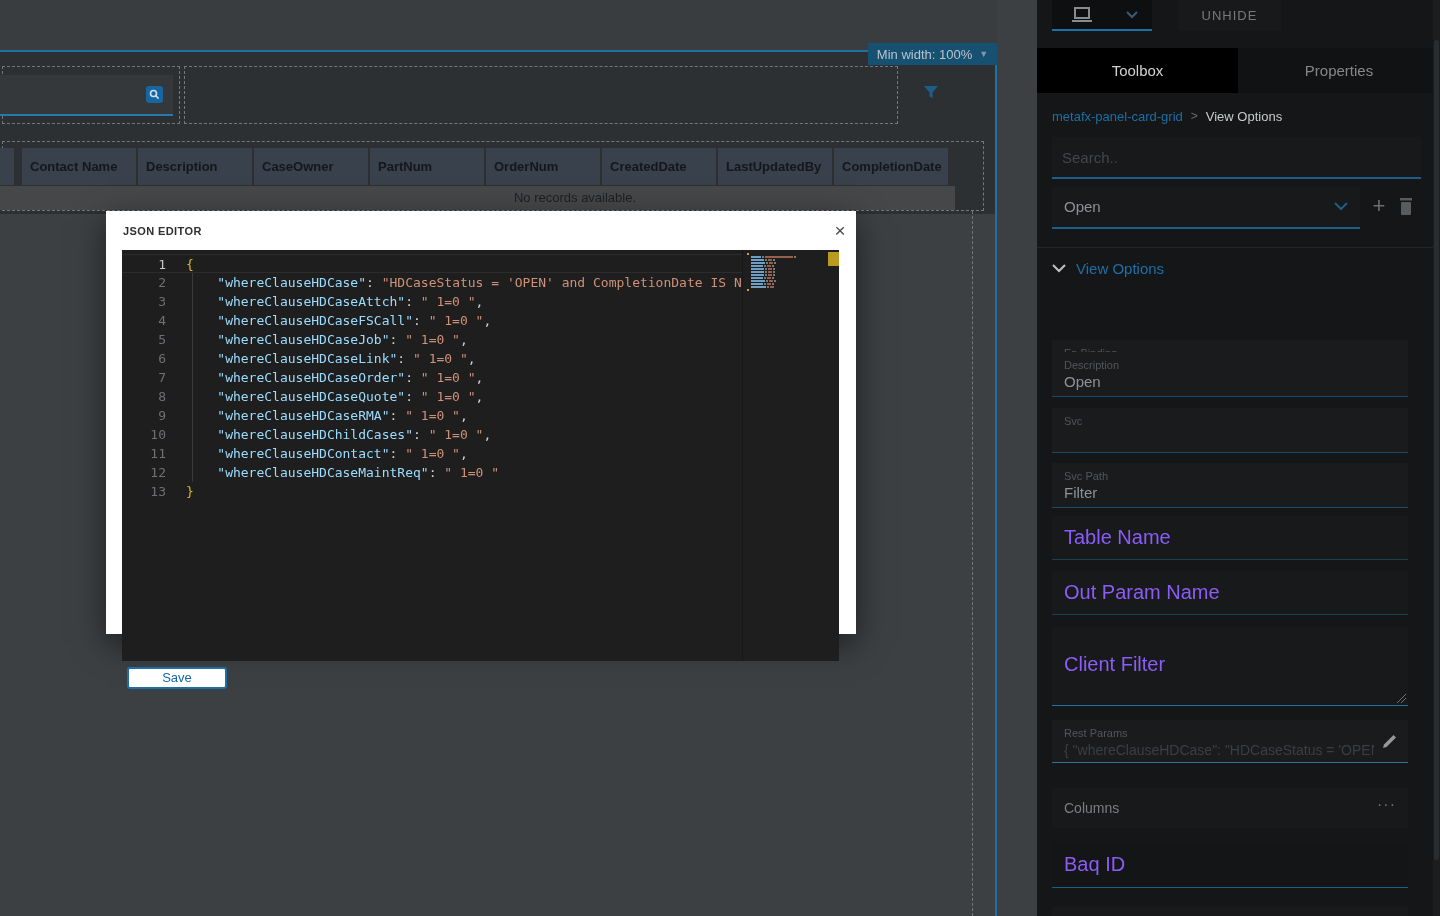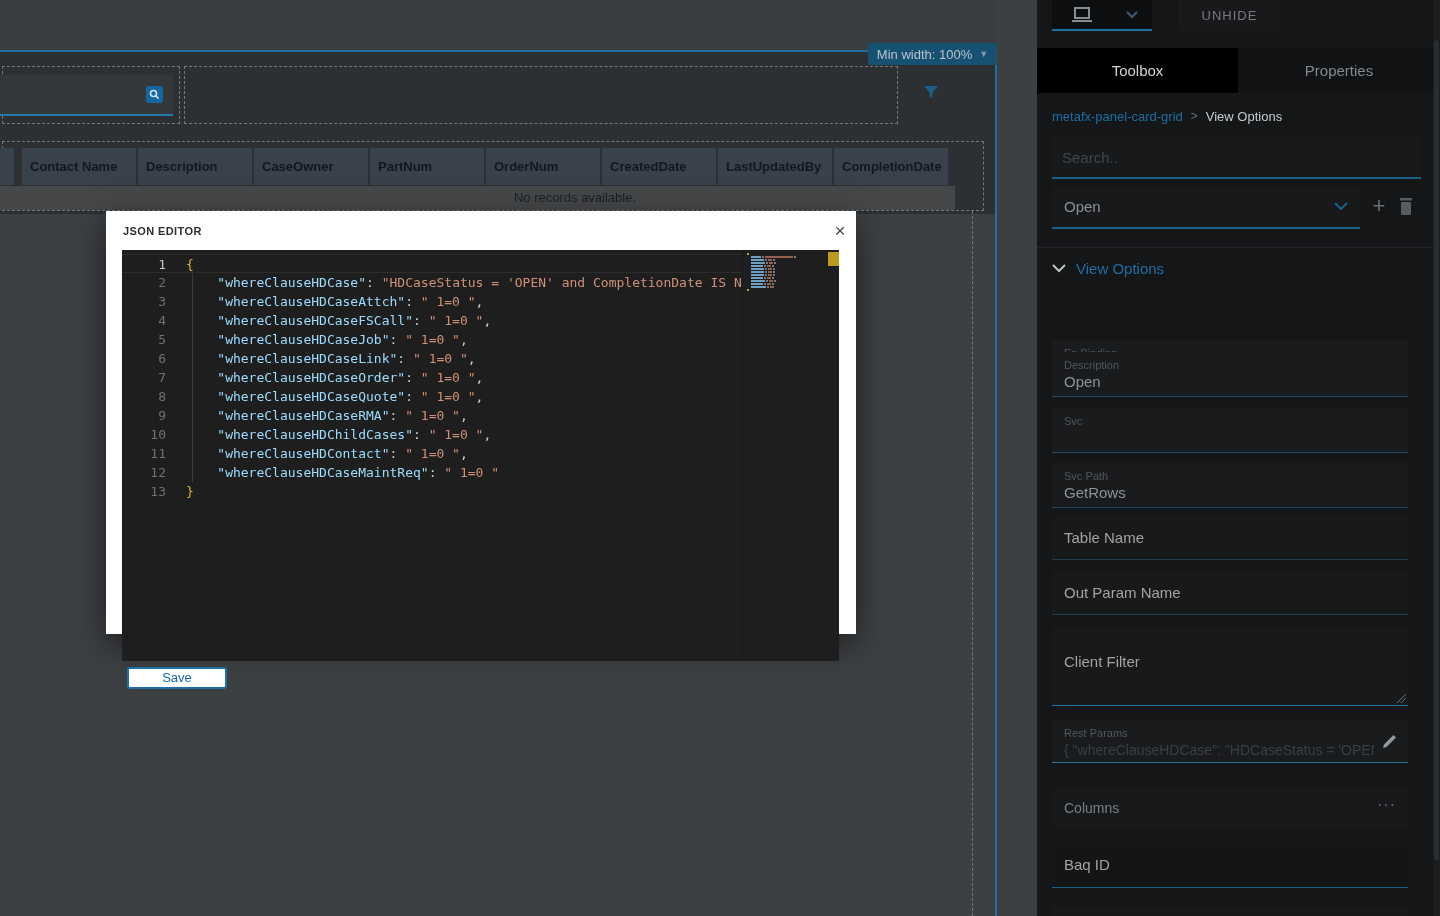--- a/index.html
+++ b/index.html
@@ -57,21 +57,21 @@
   .section-hdr { left:15px; top:258px; height:20px; display:flex; align-items:center; gap:10px; cursor:pointer; }
   .section-hdr .title { color:#1f6fa6; font-size:15px; }
 
   .field { left:15px; width:356px; background:#191b1d; border-bottom:1px solid #1c4a66; padding:6px 12px 0 12px; overflow:hidden; }
   .field .flabel { display:block; color:#53565a; font-size:11px; line-height:14px; }
   .field .fvalue { display:block; color:#8f9295; font-size:15px; line-height:20px; white-space:nowrap; }
   .f-ep { top:296px; height:45px;margin-top:44px; }
   .f-desc { top:352px; height:45px; }
   .f-svc { top:408px; height:45px; }
   .f-svcpath { top:463px; height:45px; }
-  .field-empty { left:15px; width:356px; background:#17191b; border-bottom:1px solid #1b4055; color:#a3a3a3; font-size:15px; padding-left:12px; display:flex; align-items:center; }
+  .field-empty { left:15px; width:356px; background:#17191b; border-bottom:1px solid #1b4055; color:#8b5cf6; font-size:20px; padding-left:12px; display:flex; align-items:center; }
   .f-table { top:516px; height:44px; }
   .f-outparam { top:571px; height:44px; }
   .f-clientfilter { top:627px; height:79px; background:#17191b; border-bottom:1px solid #2472a4; align-items:flex-start; padding-top:26px; position:absolute; }
   .resize-corner { position:absolute; right:2px; bottom:2px; width:9px; height:9px; background:
       linear-gradient(135deg, transparent 45%, #6d7073 45%, #6d7073 52%, transparent 52%, transparent 68%, #6d7073 68%, #6d7073 75%, transparent 75%); }
   .f-rest { top:720px; height:43px; border-bottom:1px solid #2f6f9e; }
   .f-rest .fvalue { color:#3c3f42; font-size:14px; width:310px; overflow:hidden; }
   .pencil-btn { position:absolute; right:10px; top:13px; width:17px; height:17px; cursor:pointer; }
   .f-columns { top:788px; height:40px; background:#17191b; border-bottom:0; color:#7b7e81; font-size:14px; }
   .ellipsis-btn { position:absolute; right:12px; top:8px; color:#6d7073; font-size:16px; letter-spacing:1px; cursor:pointer; }
@@ -223,21 +223,21 @@
     </div>
     <div class="sb field f-desc">
       <span class="flabel">Description</span>
       <span class="fvalue">Open</span>
     </div>
     <div class="sb field f-svc">
       <span class="flabel">Svc</span>
     </div>
     <div class="sb field f-svcpath">
       <span class="flabel">Svc Path</span>
-      <span class="fvalue">GetRows</span>
+      <span class="fvalue">Filter</span>
     </div>
 
     <div class="sb field-empty f-table">
       <span>Table Name</span>
     </div>
     <div class="sb field-empty f-outparam">
       <span>Out Param Name</span>
     </div>
     <div class="sb field-empty f-clientfilter">
       <span>Client Filter</span>

